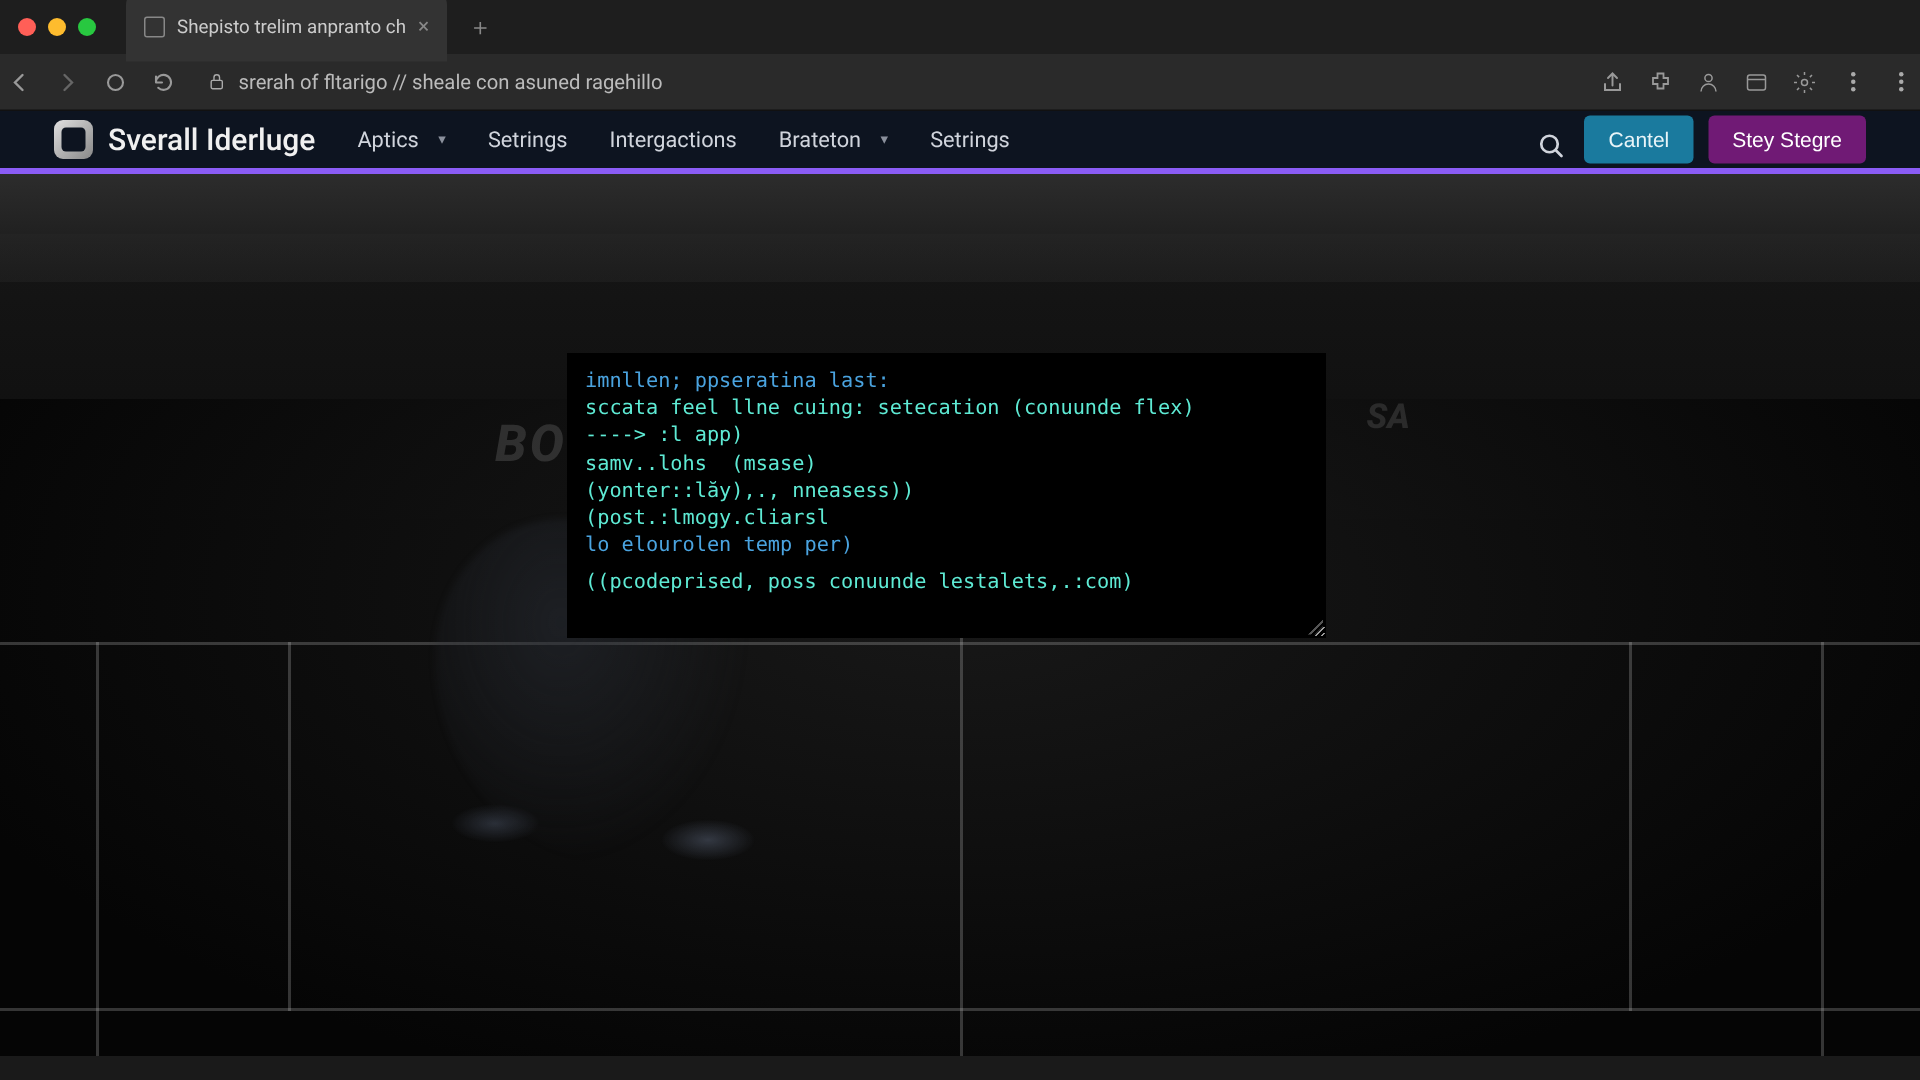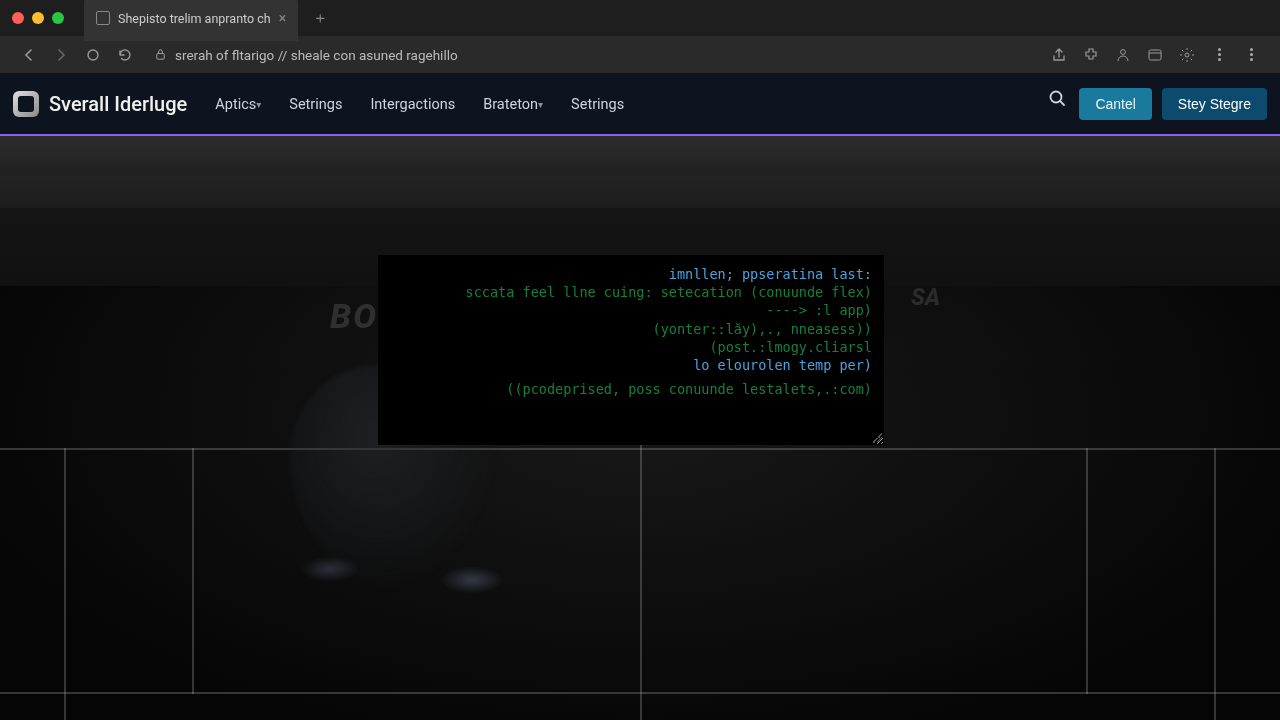--- a/index.html
+++ b/index.html
@@ -50,21 +50,21 @@
   border: 1px solid #888;
   border-radius: 2px;
 }
 .tab-close { color: #888; font-size: 14px; cursor: pointer; }
 .tab-add { color: #888; margin-left: 14px; font-size: 16px; }
 
 .addr-bar {
   height: 38px;
   display: flex;
   align-items: center;
-  padding: 0 20px;
+  padding: 0 4px;
   gap: 14px;
   background: #2a2a2a;
   border-bottom: 1px solid #111;
 }
 .nav-icon {
   color: #999;
   width: 18px; height: 18px;
   display: flex; align-items: center; justify-content: center;
 }
 .url-field {
@@ -84,27 +84,27 @@
   color: #999;
 }
 .menu-dots {
   display: flex; flex-direction: column; gap: 2px;
   padding: 2px;
 }
 .menu-dots span { width: 3px; height: 3px; background: #aaa; border-radius: 50%; }
 
 
 .site-header {
-  height: 62px;
+  height: 42px;
   background: #0d1420;
   display: flex;
   align-items: center;
-  padding: 0 13px;
+  padding: 0 36px;
   gap: 28px;
-  border-bottom: 2px solid #8b5cf6;
+  border-bottom: 4px solid #8b5cf6;
 }
 .brand {
   display: flex;
   align-items: center;
   gap: 10px;
 }
 .brand-logo {
   width: 26px; height: 26px;
   background: linear-gradient(135deg,#e0e0e0,#888);
   border-radius: 6px;
@@ -125,21 +125,21 @@
 .nav-menu {
   display: flex;
   gap: 28px;
   align-items: center;
 }
 .nav-item {
   font-size: 14.5px;
   color: #d0d4dc;
   display: flex;
   align-items: center;
-  gap: 0;
+  gap: 13px;
   cursor: pointer;
 }
 .chev { font-size: 10px; color: #8a909c; }
 .spacer { flex: 1; }
 .search-btn {
   color: #d0d4dc;
   width: 22px; height: 22px;
   cursor: pointer;
 }
 .btn {
@@ -147,24 +147,24 @@
   border-radius: 4px;
   font-size: 14px;
   cursor: pointer;
   border: none;
 }
 .btn-cancel {
   background: #1a7a9e;
   color: #e8f4f8;
 }
 .btn-primary {
-  background: #0c4a6e;
+  background: #701a75;
   color: #fff;
 }
-.header-actions { display: flex; gap: 10px; align-items: flex-start; }
+.header-actions { display: flex; gap: 10px; align-items: flex-end; }
 
 
 .hero {
   position: relative;
   width: 100%;
   height: calc(720px - 36px - 38px - 58px);
   overflow: hidden;
   background: #0a0a0a;
 }
 .hero-bg {
@@ -261,24 +261,24 @@
   overflow: auto;
 }
 .code-panel::after {
   content: "";
   position: absolute;
   right: 2px;
   bottom: 2px;
   width: 10px; height: 10px;
   background: linear-gradient(135deg, transparent 50%, #555 50%, #555 60%, transparent 60%, transparent 70%, #555 70%, #555 80%, transparent 80%);
 }
-.cline { white-space: pre; color: #d6d6d6; text-align: right; }
+.cline { white-space: pre; color: #d6d6d6; }
 .tok-kw { color: #4aa3df; }
 .tok-fn { color: #4aa3df; }
-.tok-white { color: #15803d; }
+.tok-white { color: #5eead4; }
 .cline-gap { height: 6px; }
 
 svg { display: block; }
 </style>
 </head>
 <body>
 
 <div class="browser-chrome">
   <div class="tab-bar">
     <div class="traffic-lights">
@@ -424,19 +424,20 @@
     <div class="shoe1"></div>
     <div class="shoe2"></div>
     <div class="bg-text">BO</div>
     <div class="bg-text-r">SA</div>
   </div>
 
   <div class="code-panel">
     <div class="cline"><span class="tok-kw">imnllen; </span><span class="tok-fn">ppseratina last:</span></div>
     <div class="cline tok-white">sccata feel llne cuing: setecation (conuunde flex)</div>
     <div class="cline tok-white">----&gt; :l app)</div>
+    <div class="cline tok-white">samv..lohs  (msase)</div>
     <div class="cline tok-white">(yonter::lăy),., nneasess))</div>
     <div class="cline tok-white">(post.:lmogy.cliarsl</div>
     <div class="cline tok-fn">lo elourolen temp per)</div>
     <div class="cline-gap"></div>
     <div class="cline tok-white">((pcodeprised, poss conuunde lestalets,.:com)</div>
   </div>
 </div>
 
 </body></html>

